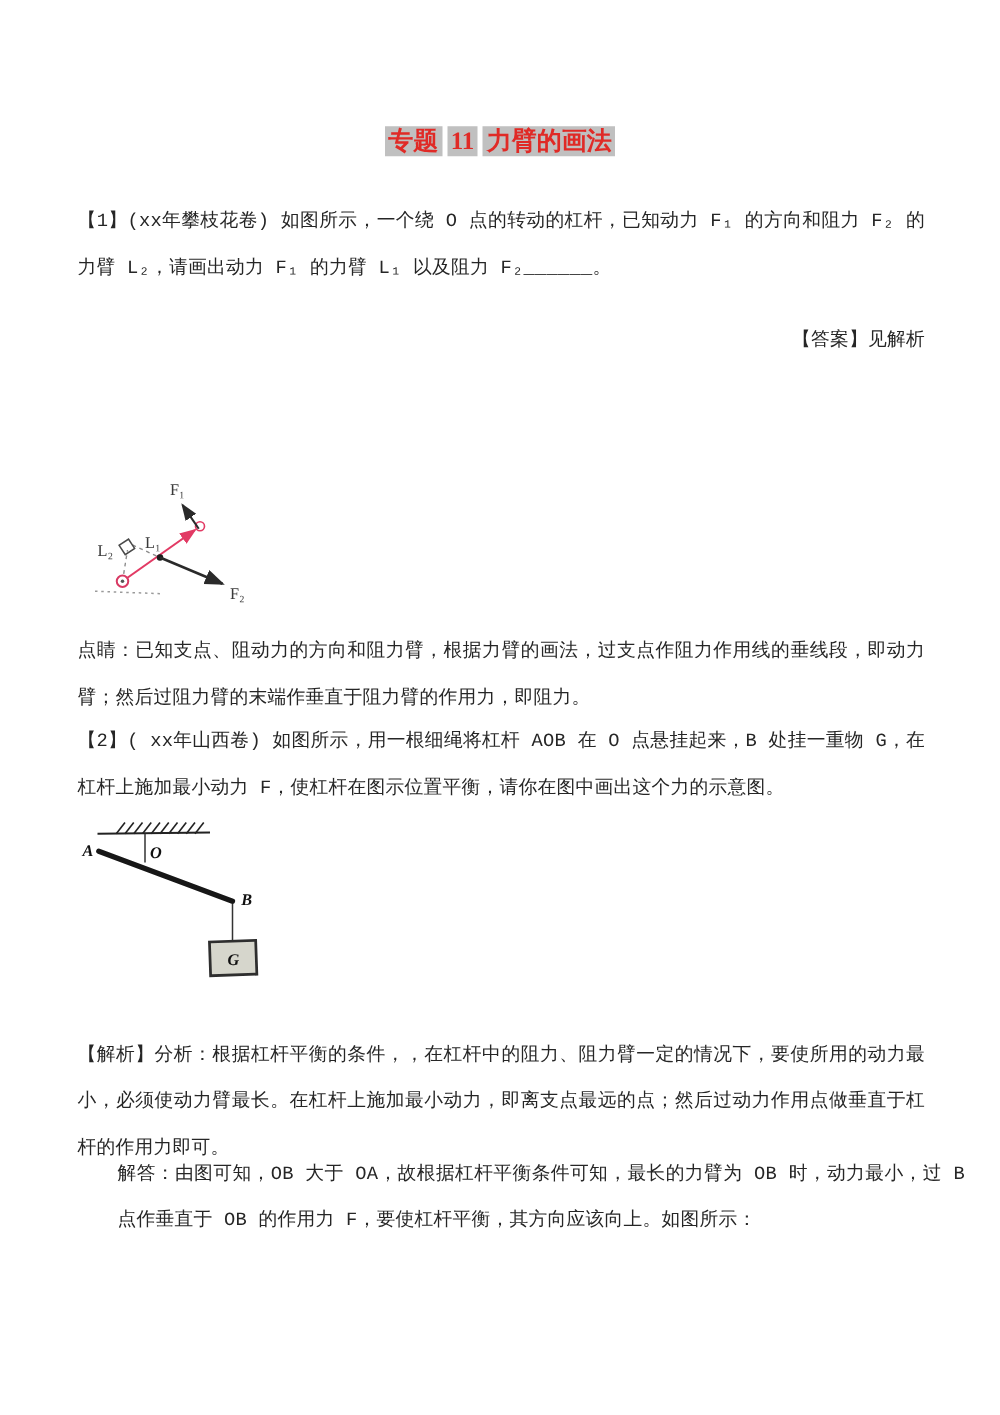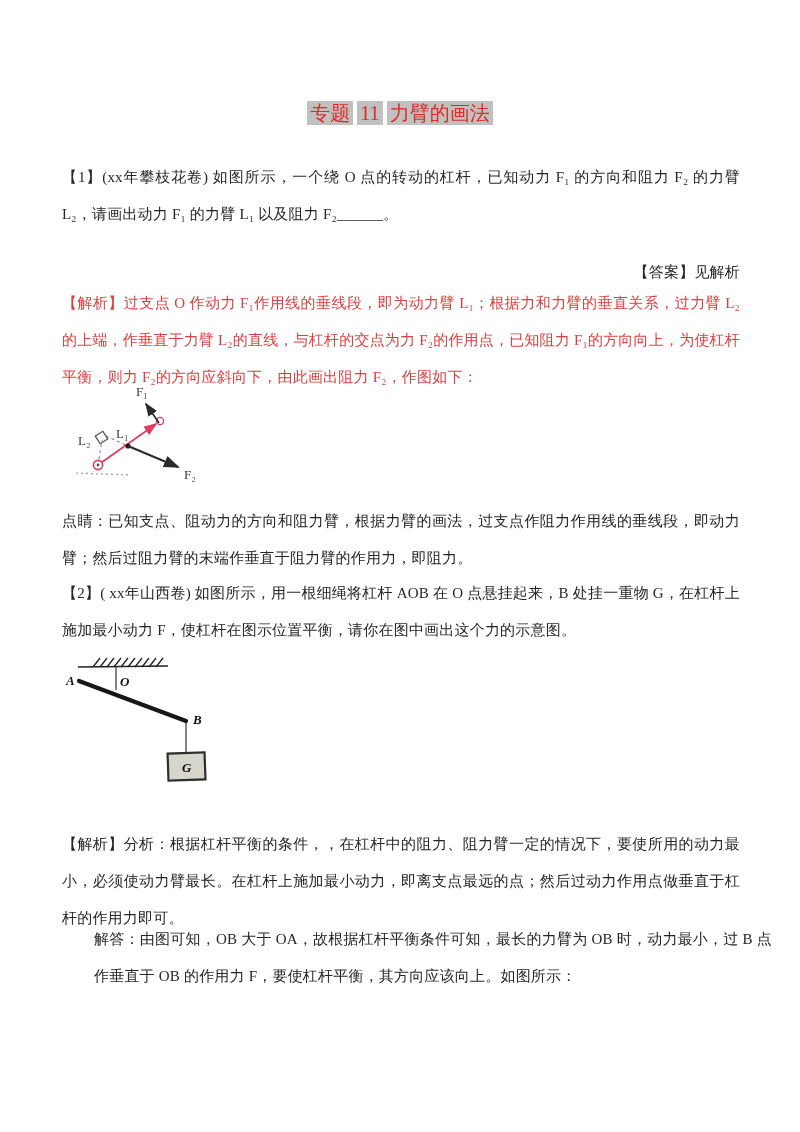--- a/index.html
+++ b/index.html
@@ -10,26 +10,27 @@
     font-family:"Liberation Serif","DejaVu Serif",serif;
     color:#262626;
     overflow:hidden;
   }
   .block{
     position:absolute;
     left:62px;width:678px;
     font-size:15px;line-height:37px;
     text-align:justify;
     letter-spacing:0.2px;
+    font-family:Liberation Mono, monospace;
   }
   .single{text-align:right;}
   .title{
     position:absolute;top:100px;left:0;width:800px;
     text-align:center;
-    font-size:20px;font-weight:normal;
+    font-size:20px;font-weight:bold;
     color:#e02a26;
     line-height:26px;
   }
   .title .seg{
     background:#c0c0c0;
     padding:1px 3px;
     margin:0 2px;
   }
   .red{color:#db4040;}
   .fig{position:absolute;}
@@ -43,21 +44,20 @@
 <body>
 
 <div class="page">
 
   <div class="title">
     <span class="seg">专题</span><span class="seg">11</span><span class="seg">力臂的画法</span>
   </div>
 
   <div class="block" style="top:159px;">【1】(xx年攀枝花卷) 如图所示，一个绕 O 点的转动的杠杆，已知动力 F₁ 的方向和阻力 F₂ 的力臂 L₂，请画出动力 F₁ 的力臂 L₁ 以及阻力 F₂______。</div>
   <div class="block single" style="top:254px;">【答案】见解析</div>
-  <div class="block red" style="top:285px;">【解析】过支点 O 作动力 F₁作用线的垂线段，即为动力臂 L₁；根据力和力臂的垂直关系，过力臂 L₂的上端，作垂直于力臂 L₂的直线，与杠杆的交点为力 F₂的作用点，已知阻力 F₁的方向向上，为使杠杆平衡，则力 F₂的方向应斜向下，由此画出阻力 F₂，作图如下：</div>
 
   <svg class="fig" style="left:66px;top:383px;" width="150" height="115" viewBox="0 0 150 115">
     <defs>
       <marker id="mb" markerWidth="9" markerHeight="8" refX="7" refY="3" orient="auto">
         <path d="M0,0 L8,3 L0,6 z" fill="#2a2a2a"></path>
       </marker>
       <marker id="mp" markerWidth="9" markerHeight="8" refX="7" refY="3" orient="auto">
         <path d="M0,0 L8,3 L0,6 z" fill="#e23a64"></path>
       </marker>
     </defs>

